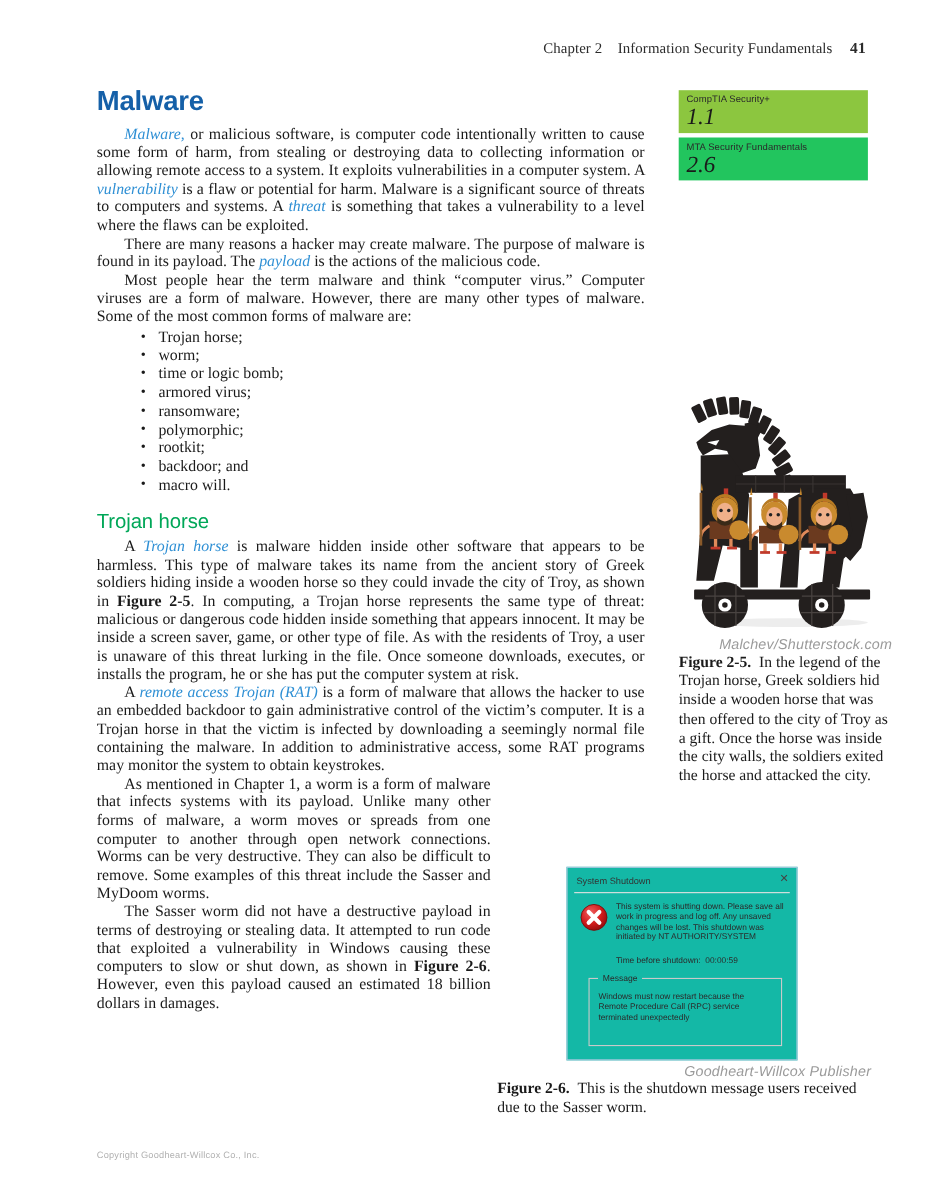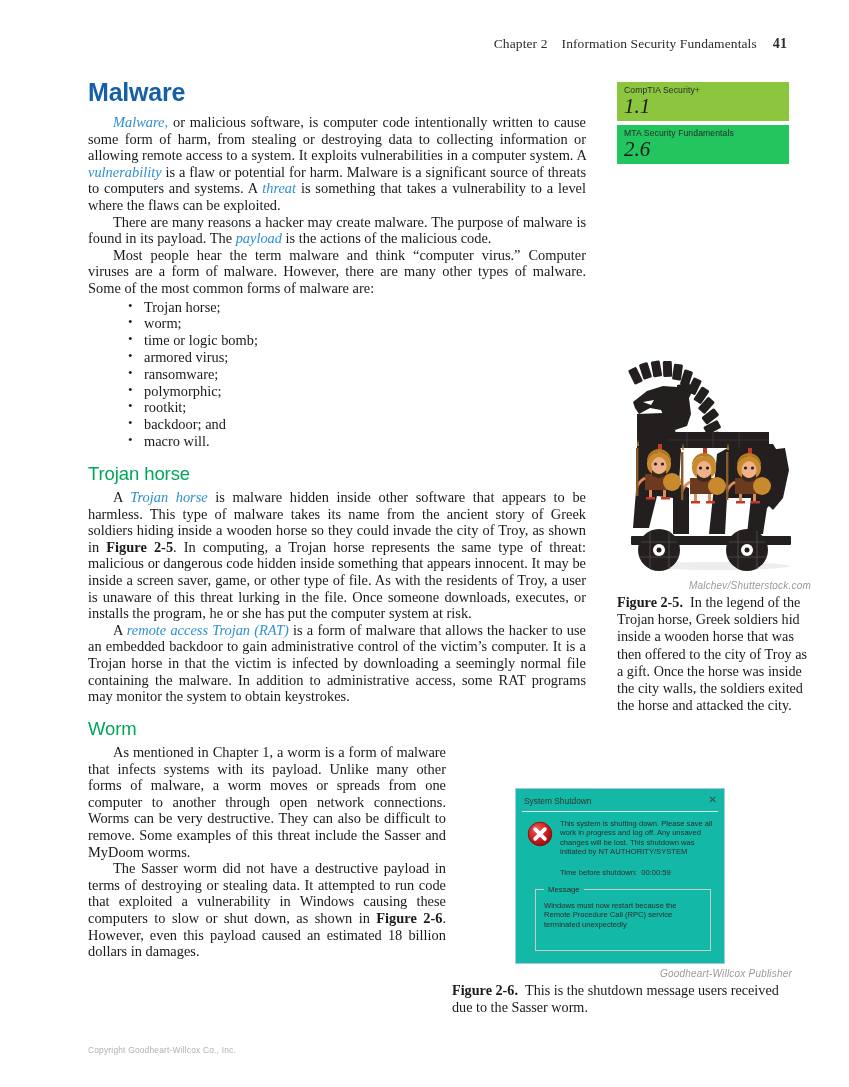--- a/index.html
+++ b/index.html
@@ -112,21 +112,21 @@
 
   
   .fig25 {
     position: absolute;
     left: 617px; top: 358px;
     width: 194px;
   }
   .fig25 .art { width: 194px; height: 222px; position: relative; }
   .credit {
     font-family: "Liberation Sans", sans-serif;
-    font-size: 10px;
+    font-size: 13px;
     font-style: italic;
     color: #9a9a9a;
     text-align: right;
     line-height: 11px;
     letter-spacing: .2px;
   }
   .figcap {
     font-size: 14.2px;
     line-height: 17.2px;
     margin-top: 3px;
@@ -249,21 +249,20 @@
     <li>backdoor; and</li>
     <li>macro will.</li>
   </ul>
 
   <h2 class="sub">Trojan horse</h2>
 
   <p class="body"><span>A </span><span class="term">Trojan horse</span><span> is malware hidden inside other software that appears to be harmless. This type of malware takes its name from the ancient story of Greek soldiers hiding inside a wooden horse so they could invade the city of Troy, as shown in </span><span class="bold">Figure 2-5</span><span>. In computing, a Trojan horse represents the same type of threat: malicious or dangerous code hidden inside something that appears innocent. It may be inside a screen saver, game, or other type of file. As with the residents of Troy, a user is unaware of this threat lurking in the file. Once someone downloads, executes, or installs the program, he or she has put the computer system at risk.</span></p>
 
   <p class="body"><span>A </span><span class="term">remote access Trojan (RAT)</span><span> is a form of malware that allows the hacker to use an embedded backdoor to gain administrative control of the victim’s computer. It is a Trojan horse in that the victim is infected by downloading a seemingly normal file containing the malware. In addition to administrative access, some RAT programs may monitor the system to obtain keystrokes.</span></p>
 
-  <h2 class="sub">Worm</h2>
 
   <div class="col-narrow">
     <p class="body">As mentioned in Chapter 1, a worm is a form of malware that infects systems with its payload. Unlike many other forms of malware, a worm moves or spreads from one computer to another through open network connections. Worms can be very destructive. They can also be difficult to remove. Some examples of this threat include the Sasser and MyDoom worms.</p>
 
     <p class="body"><span>The Sasser worm did not have a destructive payload in terms of destroying or stealing data. It attempted to run code that exploited a vulnerability in Windows causing these computers to slow or shut down, as shown in </span><span class="bold">Figure 2-6</span><span>. However, even this payload caused an estimated 18 billion dollars in damages.</span></p>
 
   </div>
 </div>
 
 <div class="fig25">

